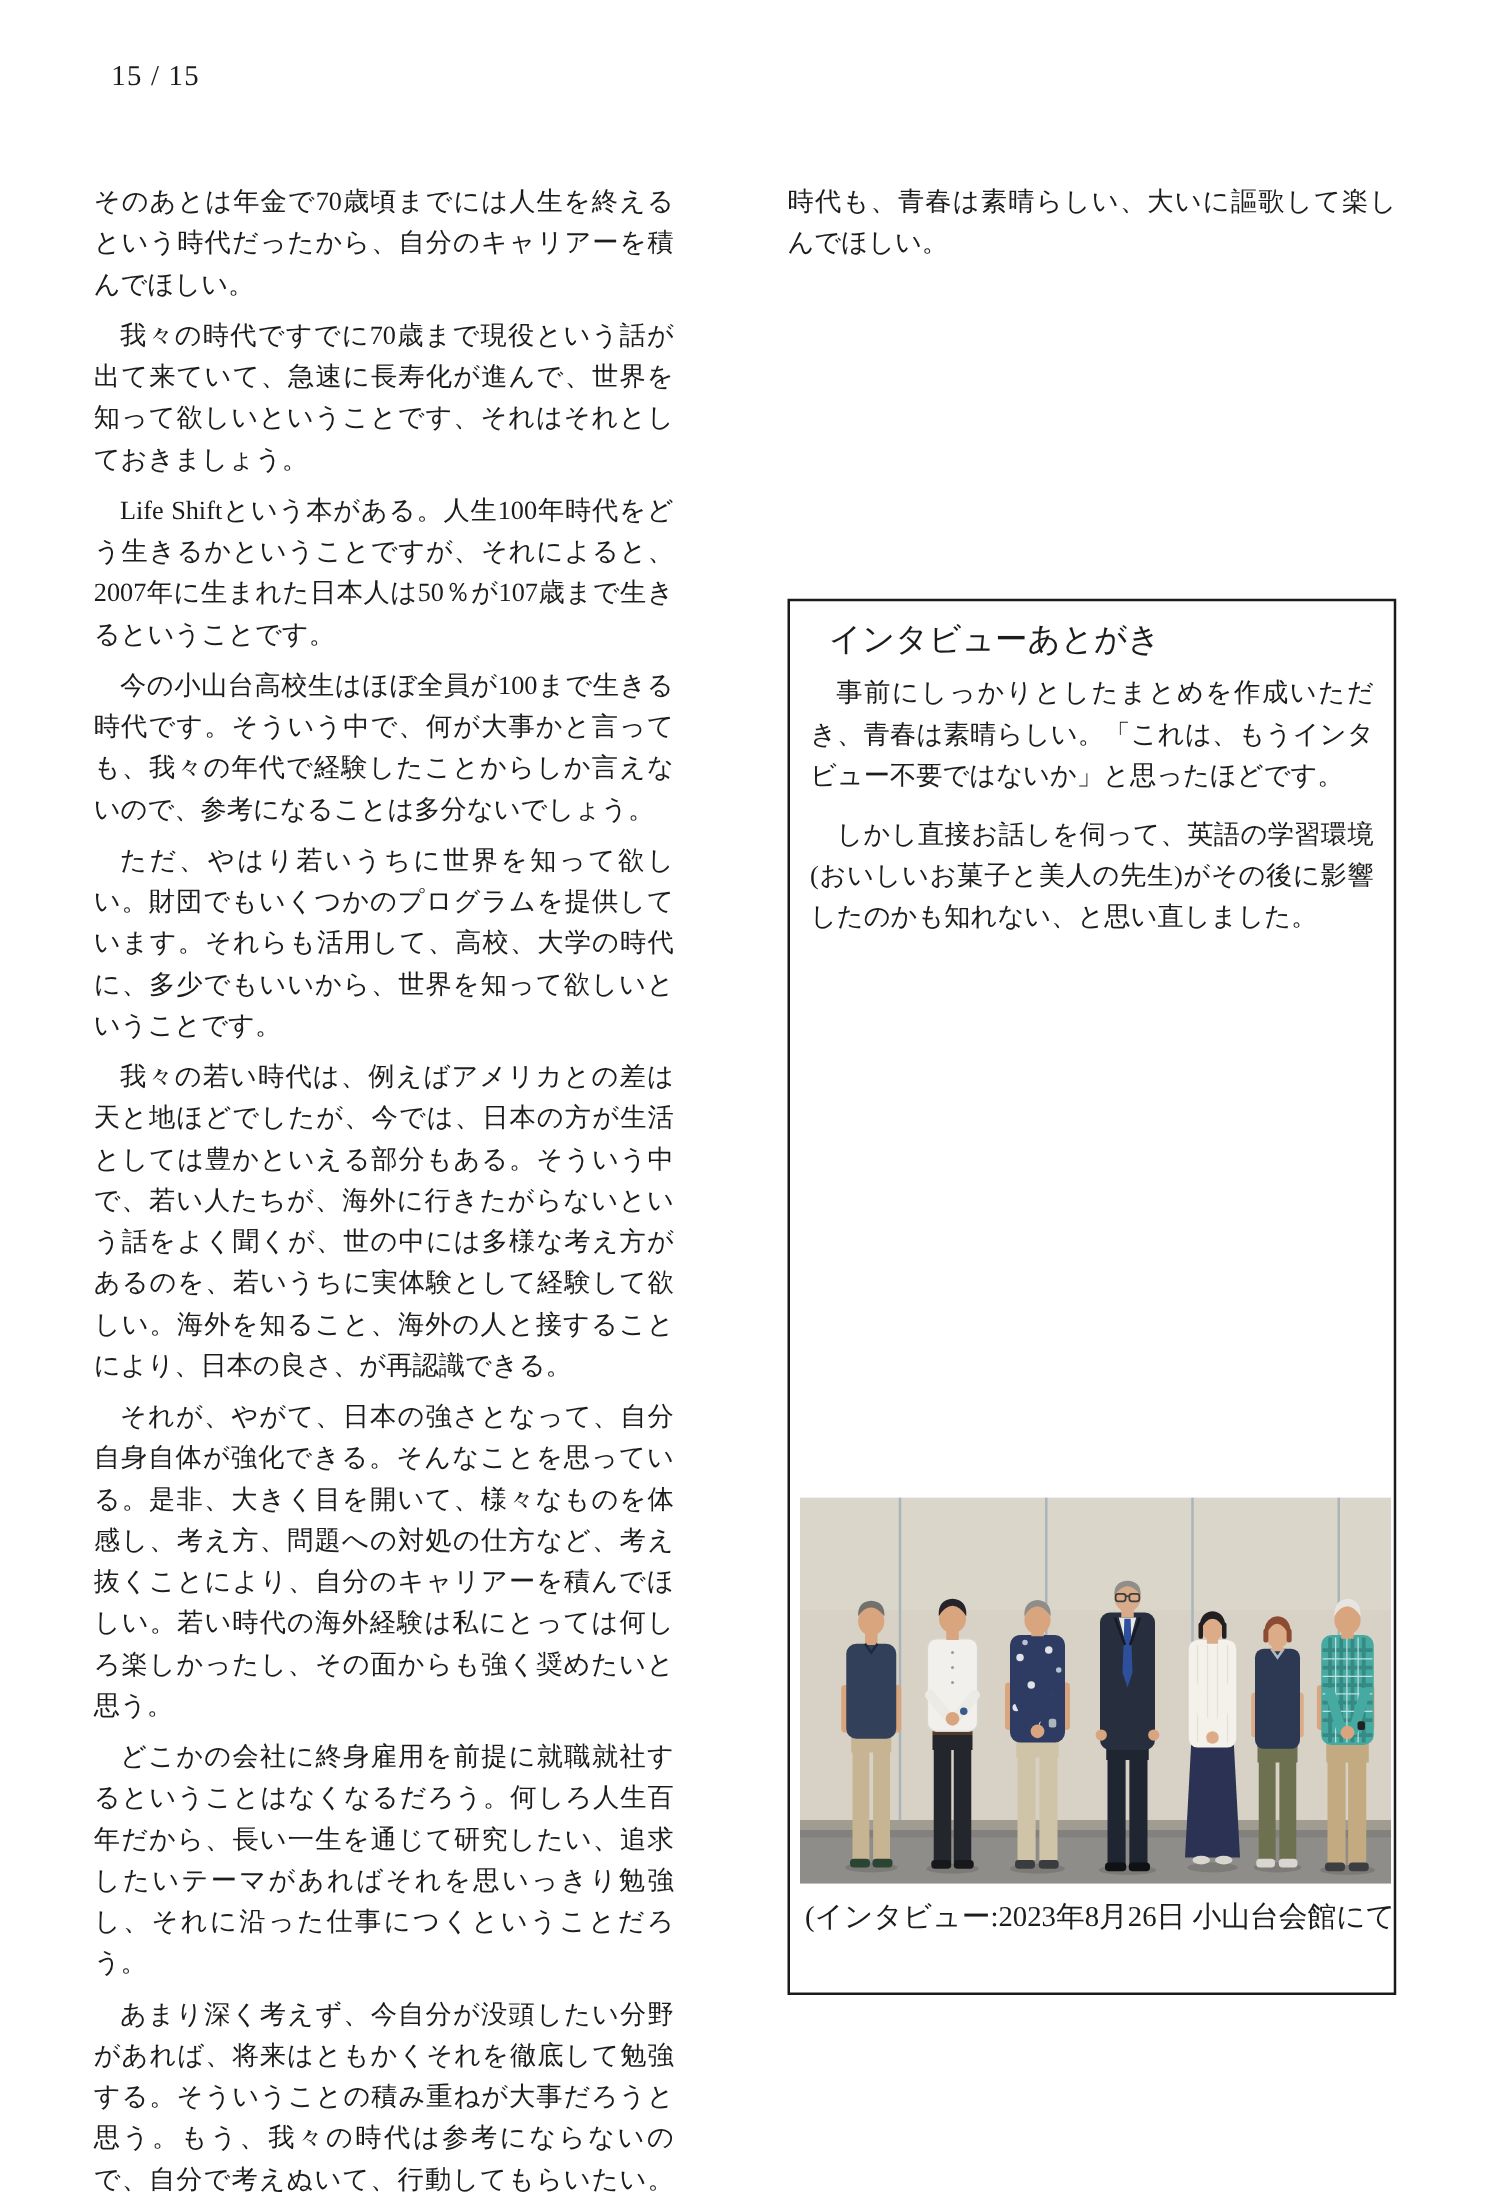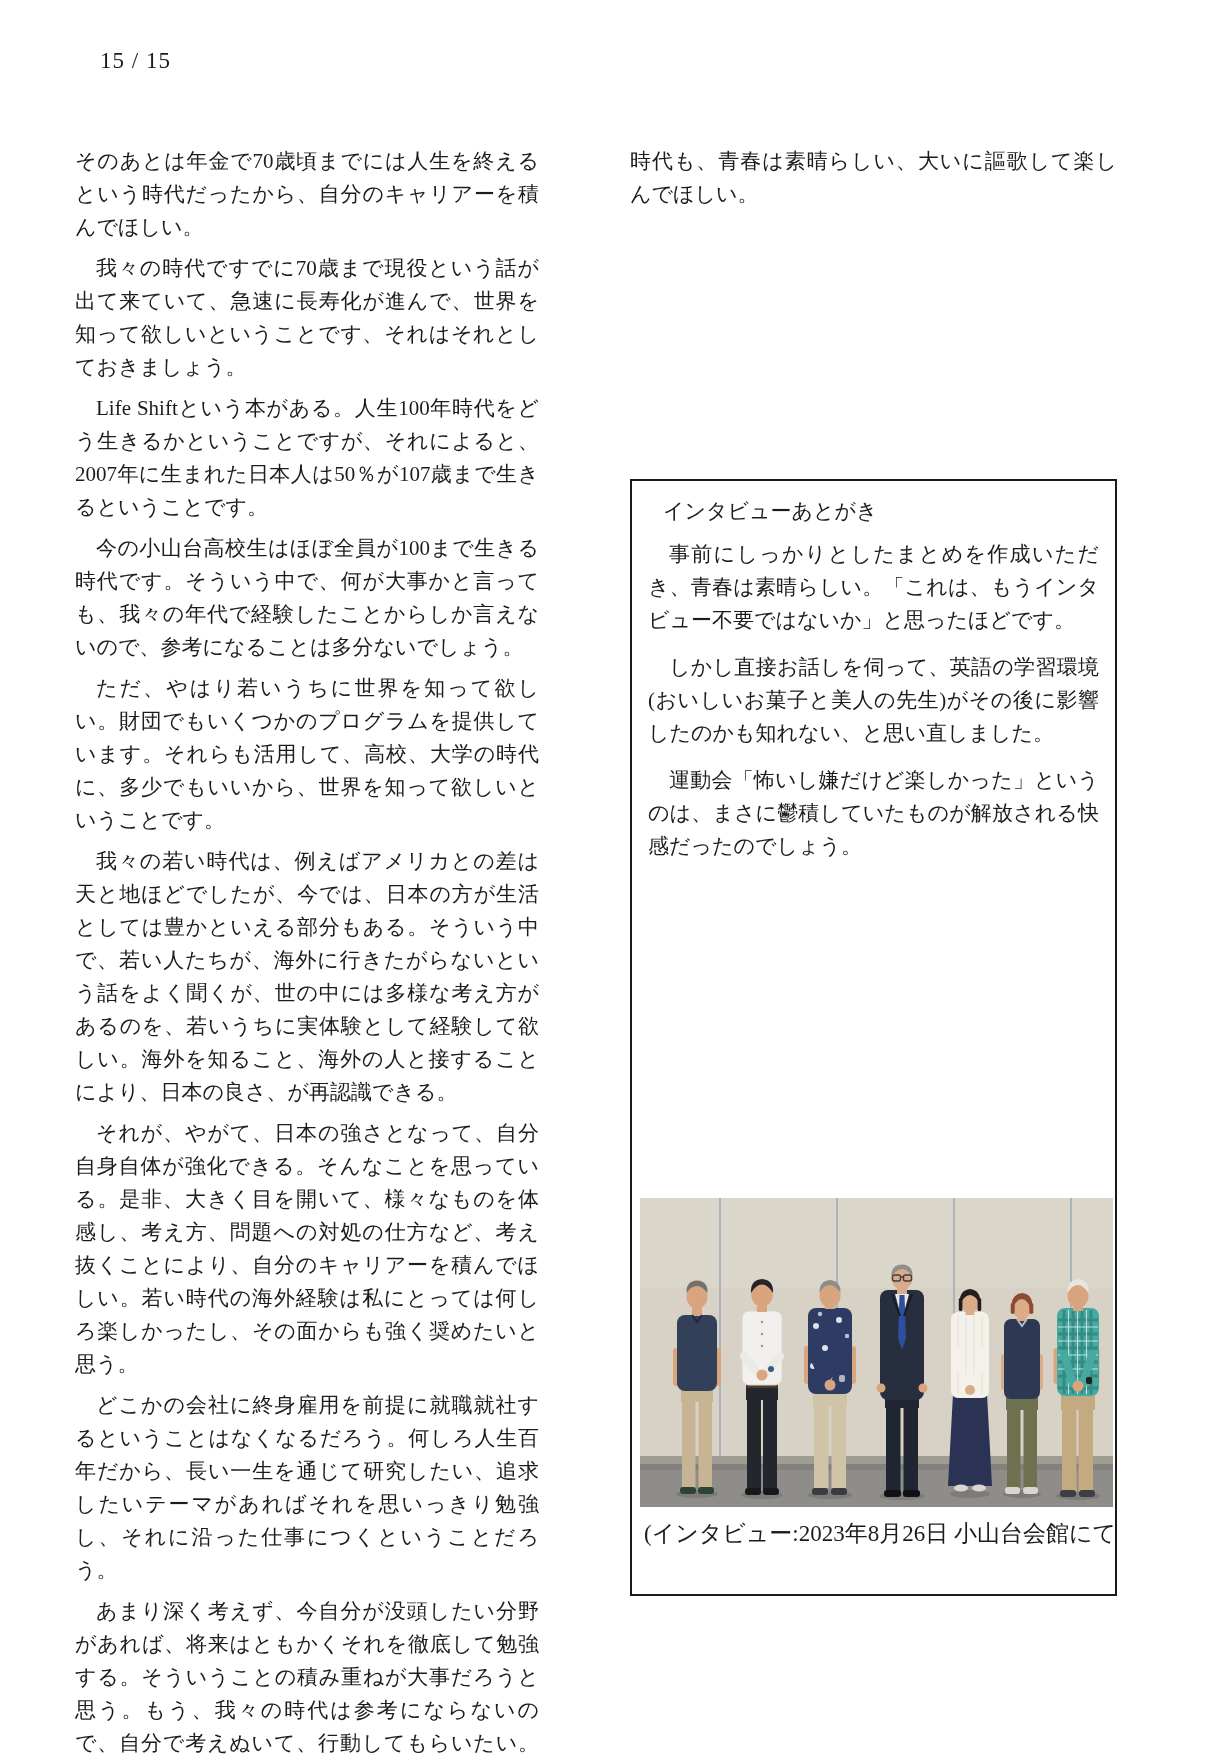--- a/index.html
+++ b/index.html
@@ -4,41 +4,41 @@
 <style>
   * { margin: 0; padding: 0; box-sizing: border-box; }
   html, body { background: #ffffff; }
   body {
     width: 1208px; height: 1754px; position: relative;
     font-family: "Liberation Serif", "DejaVu Serif", serif;
     color: #1c1c1c; overflow: hidden;
   }
   .page { position: absolute; inset: 0; }
   .page-number {
-    position: absolute; left: 100px; top: 48px;
+    position: absolute; left: 89px; top: 48px;
     font-size: 23px; letter-spacing: 1px;
   }
   .col { position: absolute; top: 145px; }
   .col-left  { left: 75px;  width: 464px; }
   .col-right { left: 630px; width: 487px; }
   .para {
     font-size: 21px; line-height: 33px;
     text-align: justify; margin-bottom: 8px;
   }
   .para.indent { text-indent: 21px; }
   .para.flush  { text-indent: 0; }
   .afterword-box {
     position: absolute; left: 630px; top: 479px;
     width: 487px; height: 1117px;
     border: 2px solid #1a1a1a;
     padding: 14px 16px 0 16px;
     overflow: hidden;
   }
   .box-title {
-    font-size: 21px; line-height: 33px;
+    font-size: 26px; line-height: 33px;
     text-indent: 15px; margin-bottom: 10px;
   }
   .afterword-box .para { margin-bottom: 14px; }
   .photo {
     position: absolute; left: 8px; top: 717px;
     width: 473px; height: 309px; display: block;
   }
   .caption {
     position: absolute; left: 12px; top: 1036px;
     font-size: 23px; line-height: 33px; white-space: nowrap;
@@ -64,21 +64,20 @@
   </div>
 
   <div class="col col-right">
     <p class="para flush">時代も、青春は素晴らしい、大いに謳歌して楽しんでほしい。</p>
   </div>
 
   <div class="afterword-box">
     <div class="box-title">インタビューあとがき</div>
     <p class="para indent">事前にしっかりとしたまとめを作成いただき、青春は素晴らしい。「これは、もうインタビュー不要ではないか」と思ったほどです。</p>
     <p class="para indent">しかし直接お話しを伺って、英語の学習環境(おいしいお菓子と美人の先生)がその後に影響したのかも知れない、と思い直しました。</p>
-    <p class="para indent">運動会「怖いし嫌だけど楽しかった」というのは、まさに鬱積していたものが解放される快感だったのでしょう。</p>
 
     <svg class="photo" viewBox="0 0 473 309" xmlns="http://www.w3.org/2000/svg">
 
       <g>
         <rect x="0" y="0" width="473" height="266" fill="#d8d2c6"></rect>
         <rect x="0" y="0" width="473" height="90" fill="#ded9cd" opacity="0.6"></rect>
         <line x1="80" y1="0" x2="80" y2="260" stroke="#a9b5ba" stroke-width="2"></line>
         <line x1="197" y1="0" x2="197" y2="260" stroke="#a9b5ba" stroke-width="2"></line>
         <line x1="314" y1="0" x2="314" y2="260" stroke="#a9b5ba" stroke-width="2"></line>
         <line x1="431" y1="0" x2="431" y2="260" stroke="#a9b5ba" stroke-width="2"></line>

